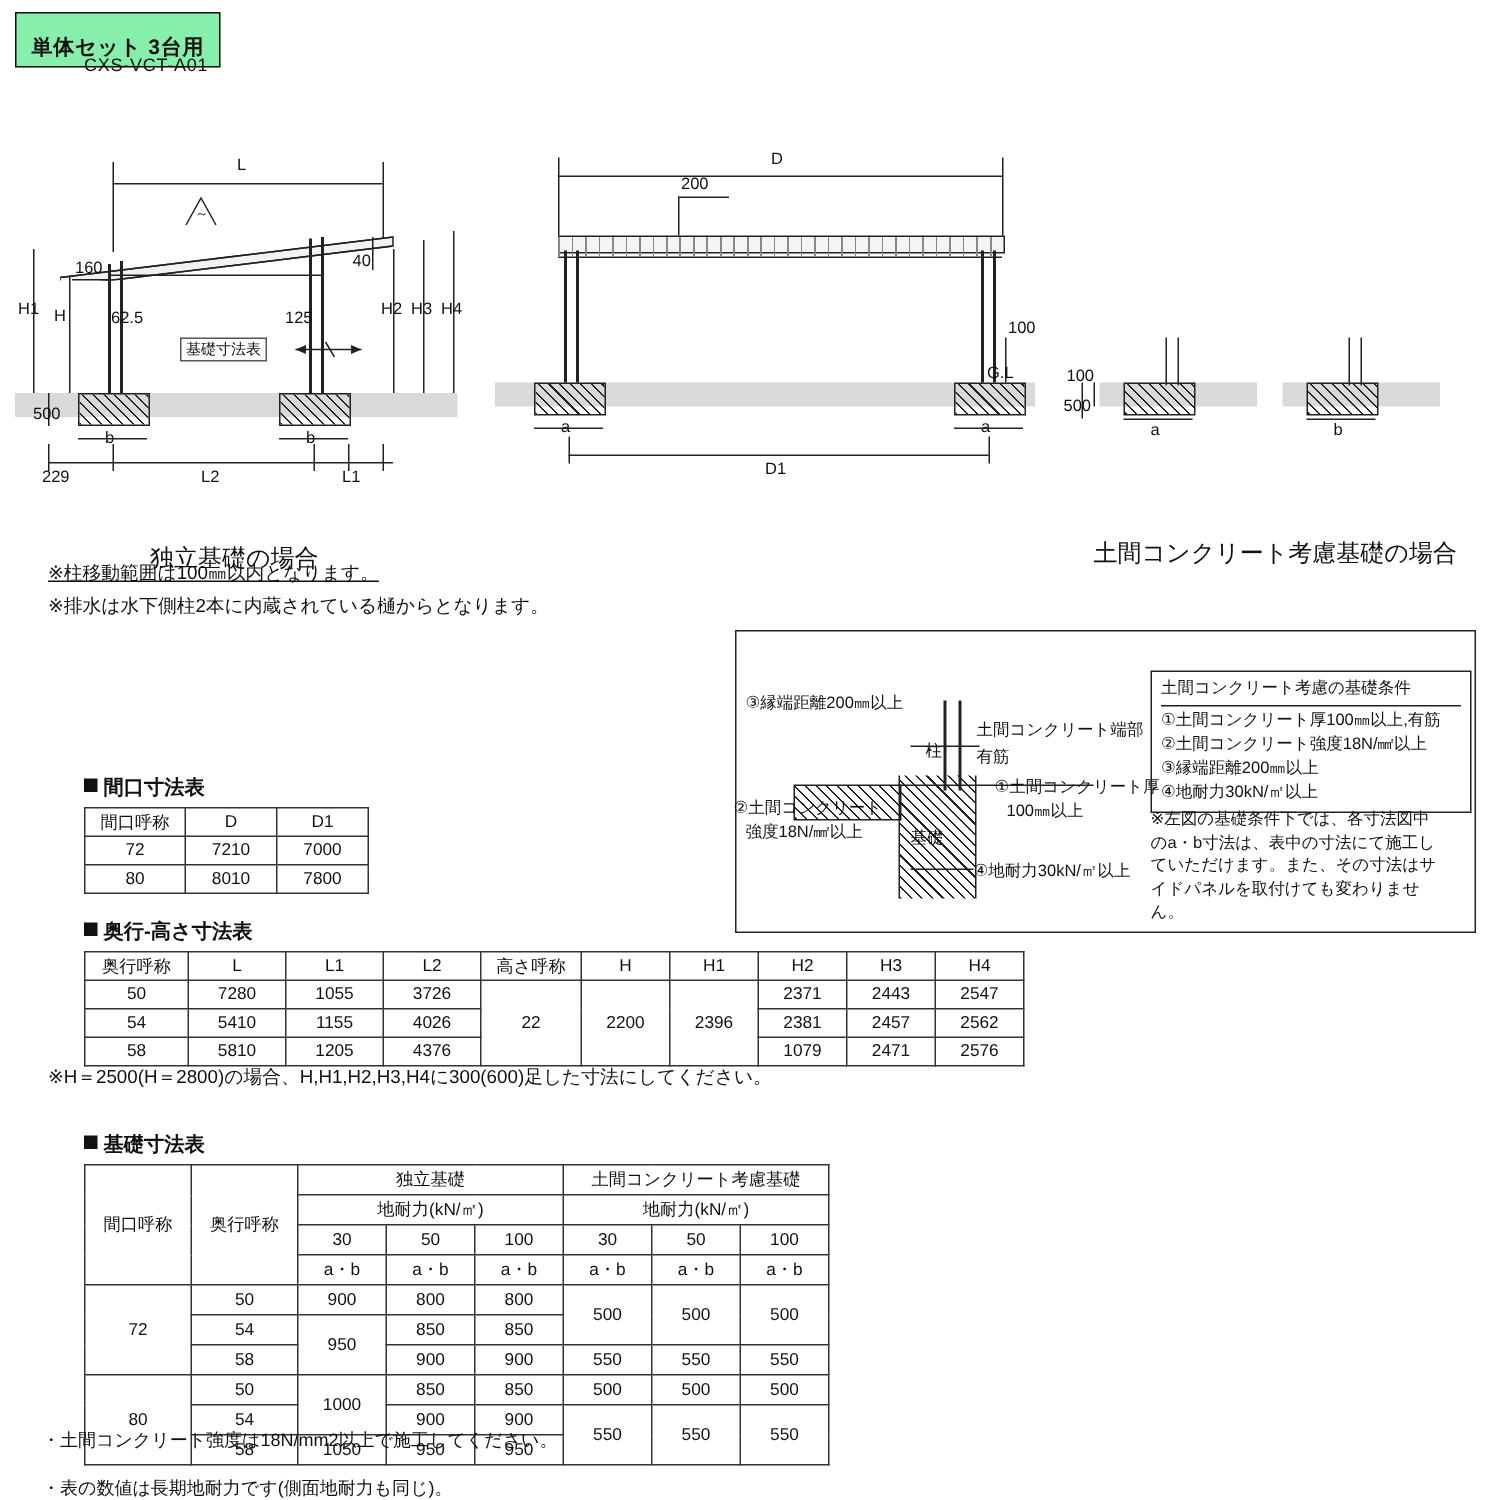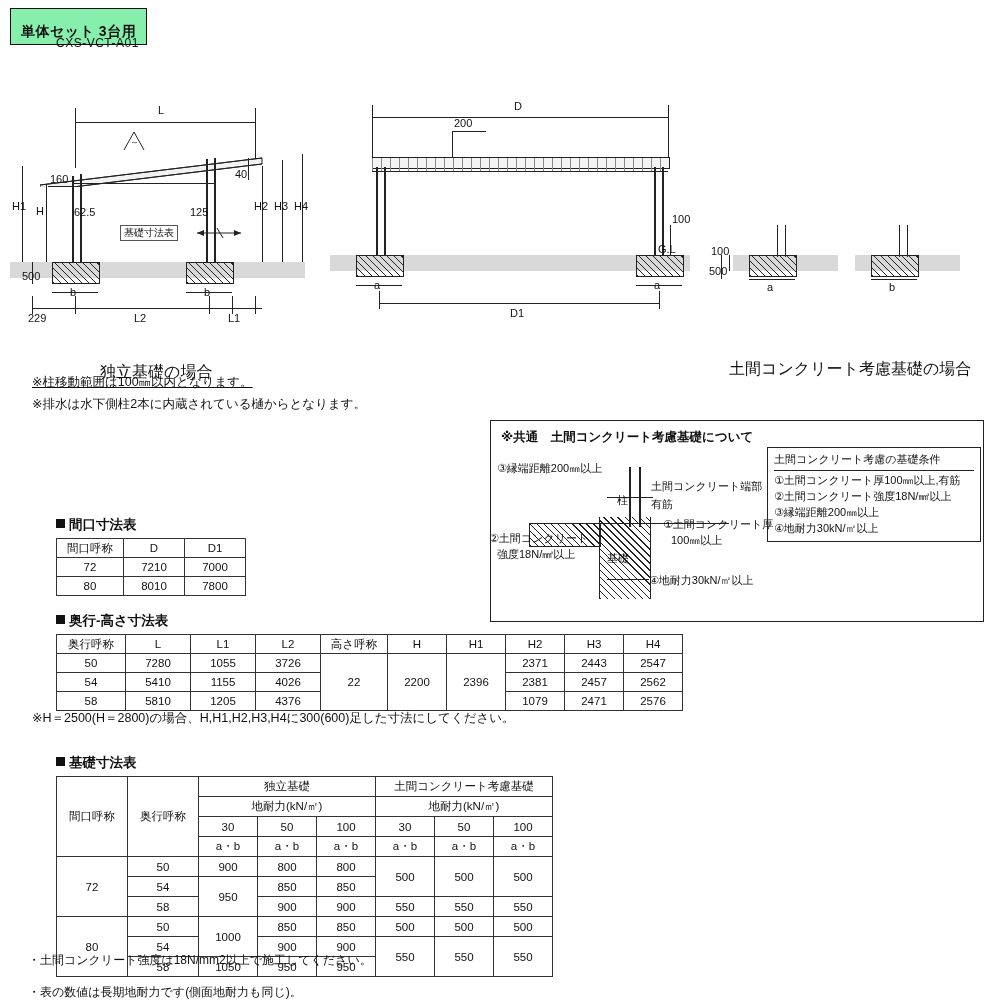--- a/index.html
+++ b/index.html
@@ -215,21 +215,20 @@
   <div class="abs lbl" style="left:174px;top:66px;">b</div>
   <div class="abs hl" style="left:156px;top:64px;width:46px;"></div>
 
   <div class="abs caption" style="left:14px;top:124px;">土間コンクリート考慮基礎の場合</div>
 </div>
 
 <div class="abs note" style="left:32px;top:374px;text-decoration:underline;">※柱移動範囲は100㎜以内となります。</div>
 <div class="abs note" style="left:32px;top:396px;">※排水は水下側柱2本に内蔵されている樋からとなります。</div>
 
 <div class="abs" id="concrete-box">
-  <div class="abs ttl" style="left:10px;top:8px;">※共通　土間コンクリート考慮基礎について</div>
 
   <div class="abs" style="left:20px;top:36px;width:280px;height:152px;">
 
     <div class="abs hatch" style="left:18px;top:66px;width:70px;height:22px;"></div>
     <div class="abs" style="left:88px;top:60px;width:50px;height:82px;border-left:1px solid #222;border-right:1px solid #222;background:repeating-linear-gradient(45deg,#222 0 1px,transparent 1px 5px);"></div>
 
     <div class="abs vl2" style="left:118px;top:10px;height:60px;"></div>
     <div class="abs vl2" style="left:128px;top:10px;height:60px;"></div>
     <div class="abs lbl" style="left:106px;top:36px;">柱</div>
 
@@ -248,20 +247,21 @@
     <div class="abs hl" style="left:96px;top:122px;width:42px;"></div>
   </div>
 
   <div class="abs" id="cond-box" style="left:276px;top:26px;width:200px;">
     <div style="font-weight:normal;border-bottom:1px solid #222;padding-bottom:2px;margin-bottom:2px;">土間コンクリート考慮の基礎条件</div>
     <div>①土間コンクリート厚100㎜以上,有筋</div>
     <div>②土間コンクリート強度18N/㎟以上</div>
     <div>③縁端距離200㎜以上</div>
     <div>④地耐力30kN/㎡以上</div>
   </div>
+  <div class="abs" style="left:276px;top:118px;width:196px;font-size:11px;line-height:1.42;">※左図の基礎条件下では、各寸法図中のa・b寸法は、表中の寸法にて施工していただけます。また、その寸法はサイドパネルを取付けても変わりません。</div>
 </div>
 
 <div class="abs sec-title" style="left:56px;top:516px;">
   <span class="sq"></span><span>間口寸法表</span>
 </div>
 <div class="abs" style="left:56px;top:538px;">
   <table class="tbl-maguchi">
     <tbody>
         <tr>
       <td style="width:58px;">間口呼称</td>

